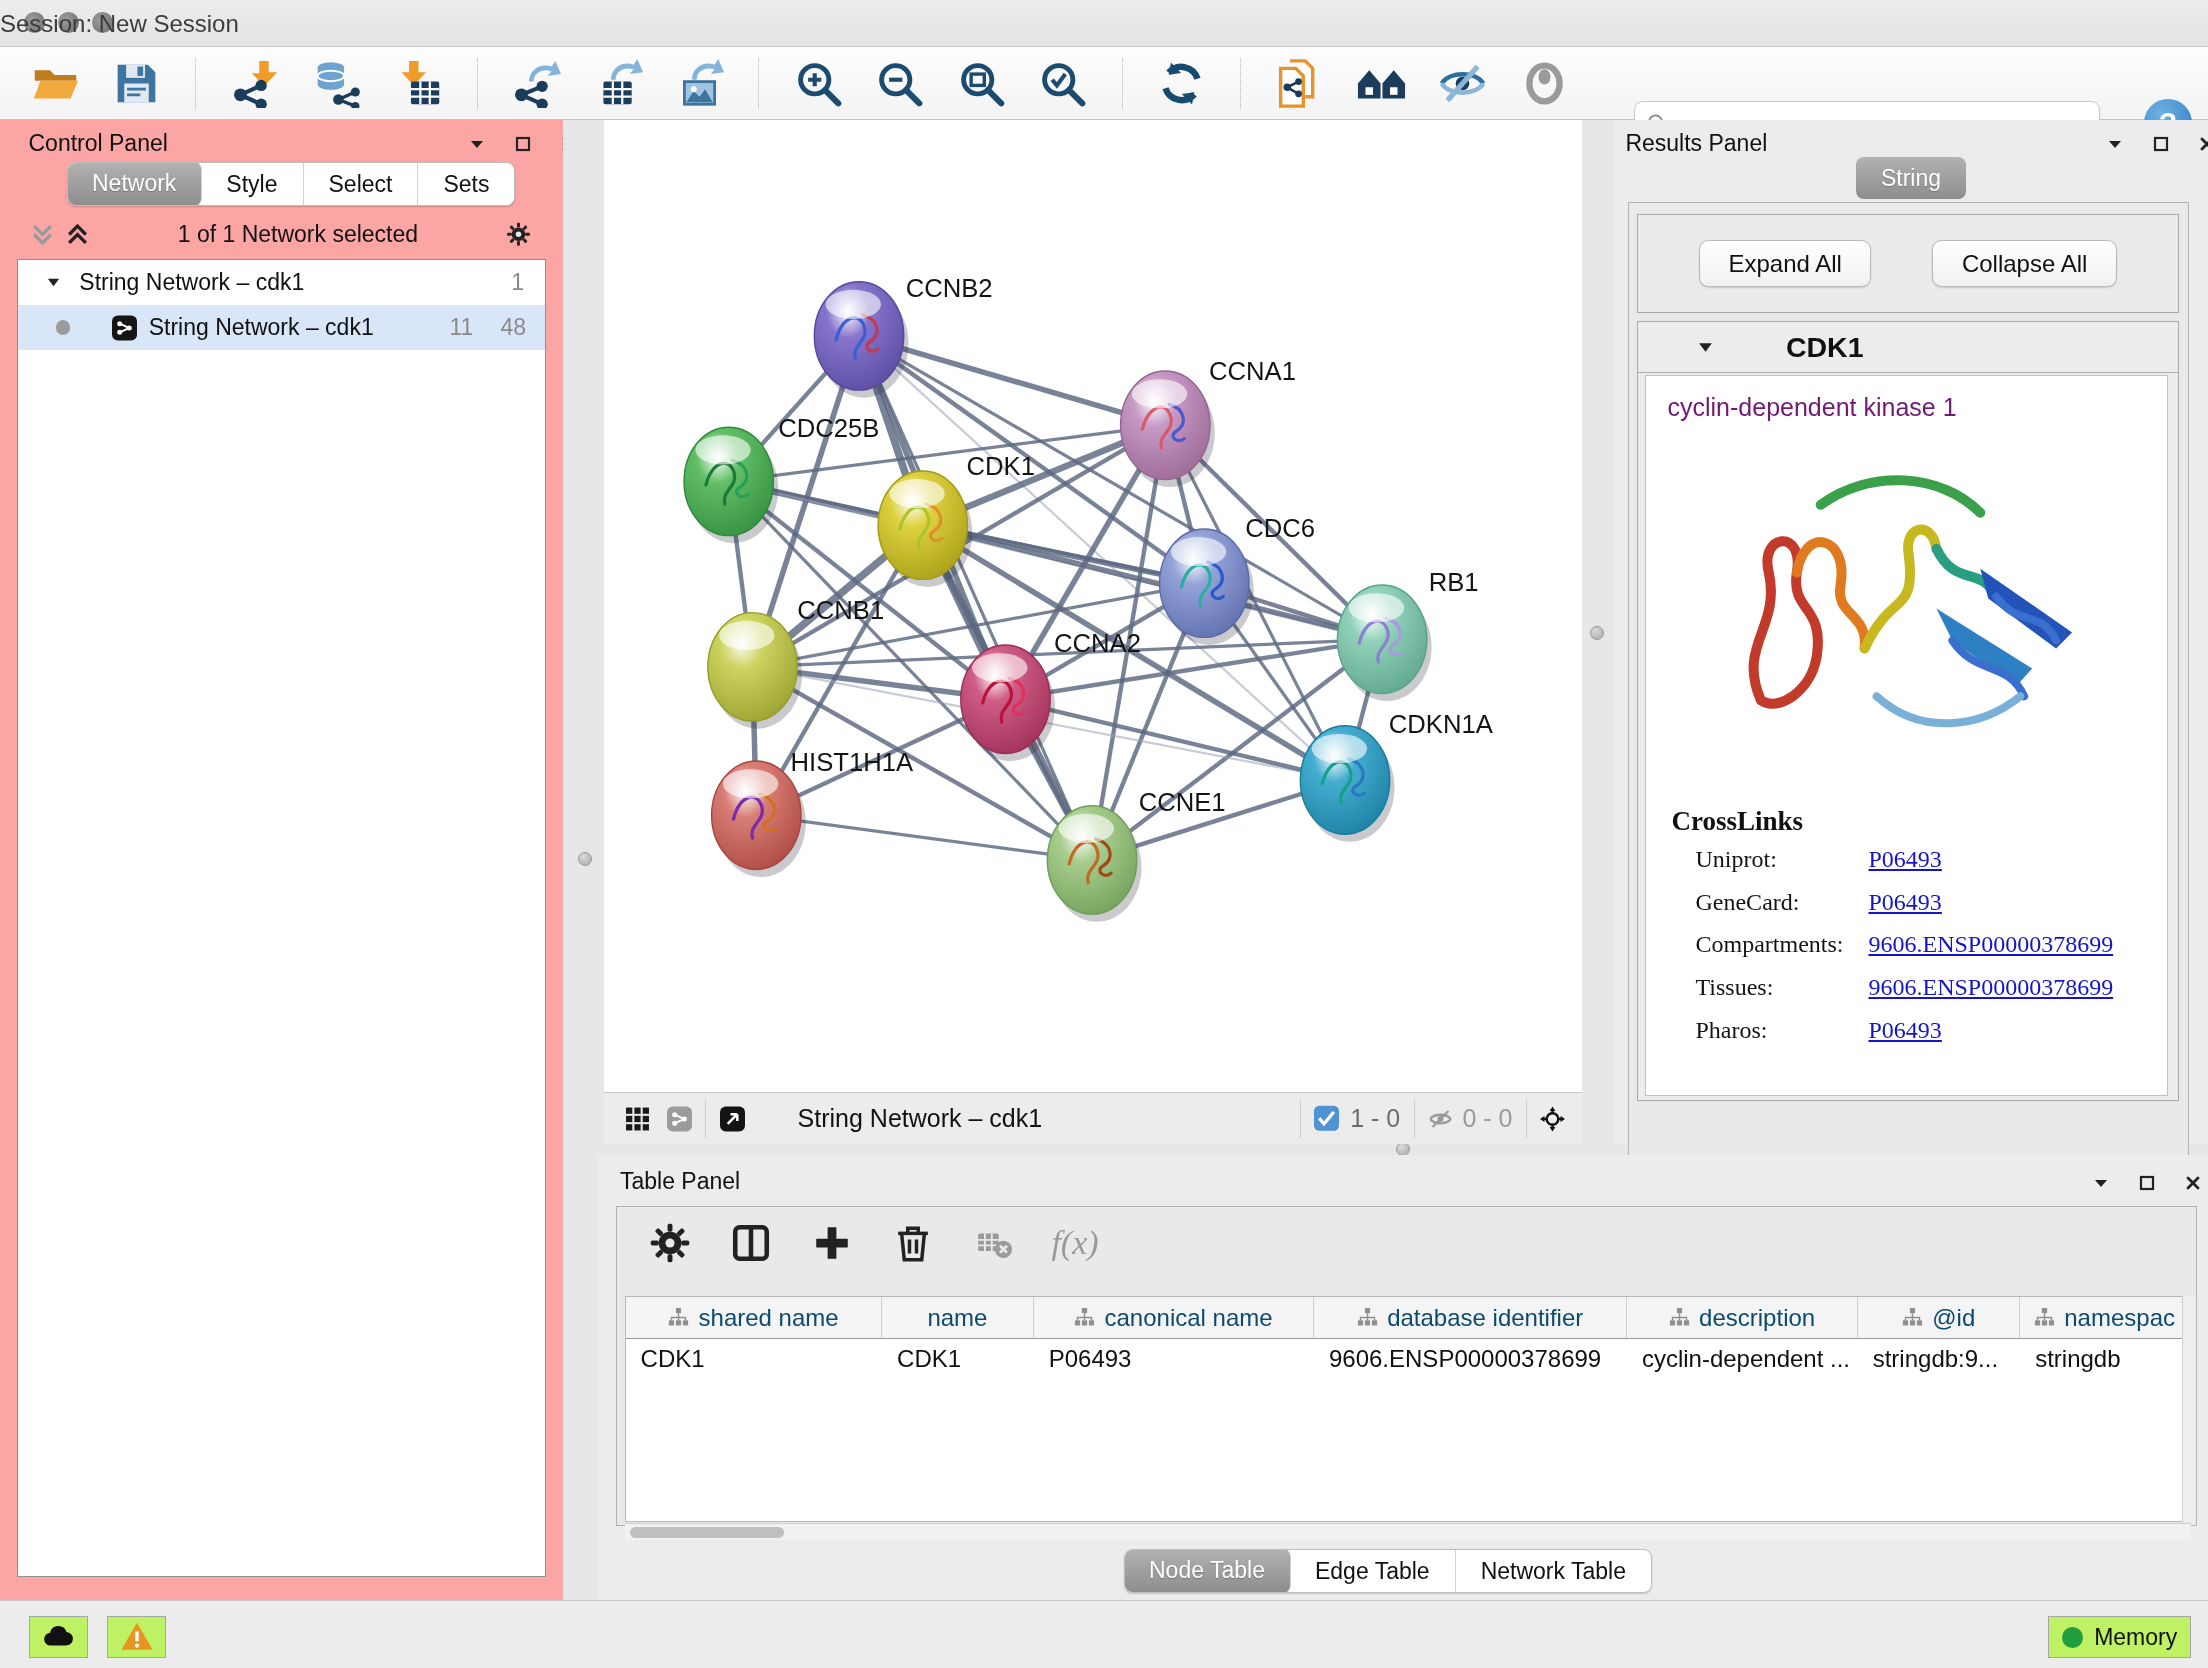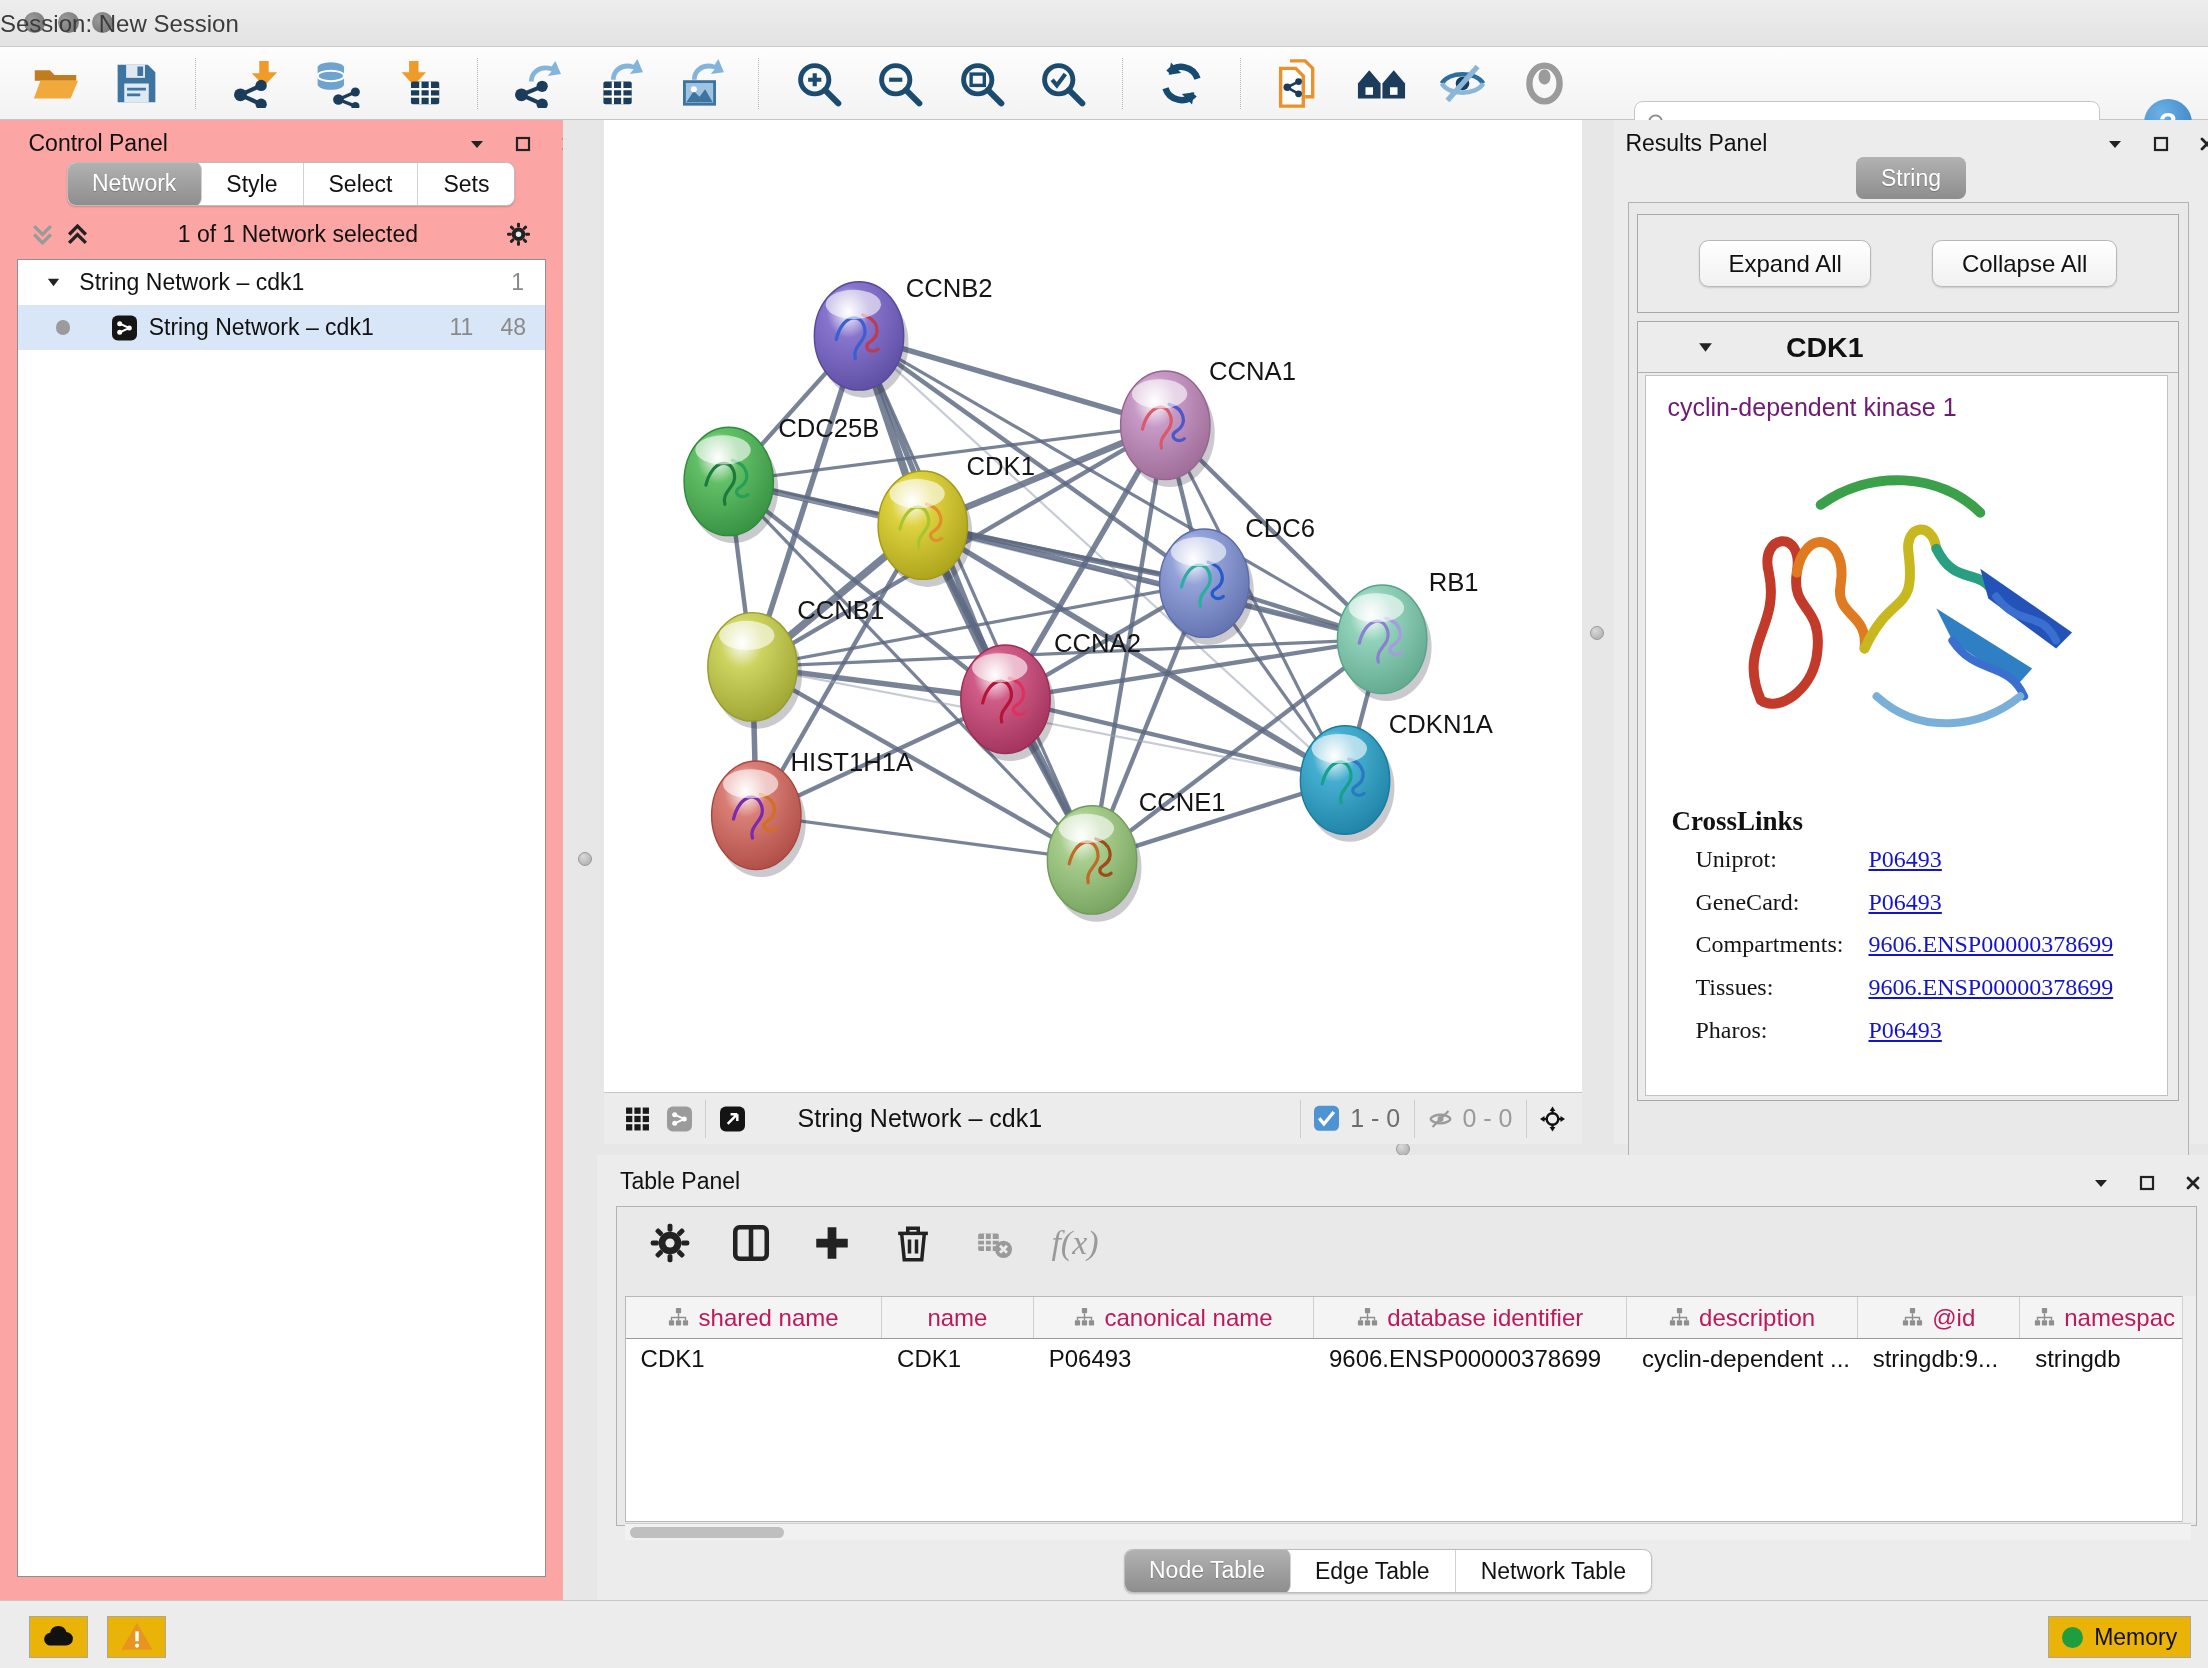--- a/index.html
+++ b/index.html
@@ -73,31 +73,31 @@
   .xlink-label { color:#141414; }
   .xlink-val { text-decoration:underline; cursor:pointer; }
 
   
   .tp { position:absolute; left:597px; top:1155px; width:1611px; height:445px; background:#ececec; }
   .tp-box { position:absolute; left:19px; top:51px; width:1581px; height:320px; background:#e9e9e9; border:1.9px solid #b2b2b2; }
   .tp-tools { position:absolute; left:28.5px; top:11.4px; display:flex; align-items:center; gap:32px; }
   .tp-tool { width:49px; height:49px; display:flex; align-items:center; justify-content:center; cursor:pointer; }
   .tbl { position:absolute; left:7.6px; top:89px; width:1566px; height:226px; background:#fff; border:1px solid #b8b8b8; overflow:hidden; }
   .tbl-head { display:flex; height:42px; background:#f4f4f4; border-bottom:1.9px solid #9a9a9a; }
-  .tbl-hcell { display:flex; align-items:center; justify-content:center; gap:9.5px; font-size:24px; color:#be185d;
+  .tbl-hcell { display:flex; align-items:center; justify-content:center; gap:9.5px; font-size:24px; color:#0c4a6e;
     border-right:1px solid #cfcfcf; overflow:hidden; white-space:nowrap; }
   .tbl-row { display:flex; height:42px; }
   .tbl-cell { font-size:24px; color:#111; padding:5.7px 0 0 15px; overflow:hidden; white-space:nowrap; }
   .hscroll { position:absolute; left:7.6px; top:316px; width:1566px; height:17px; background:#f1f1f1; border-top:1px solid #cfcfcf; }
   .hthumb { position:absolute; left:5.7px; top:2.9px; width:154px; height:11.4px; border-radius:5.7px; background:#bfbfbf; }
   .vscroll { position:absolute; right:0px; top:89px; width:14.3px; height:226px; background:#eeeeee; border-left:1px solid #cfcfcf; }
 
   
   .statusbar { position:absolute; left:0; top:1600px; width:2208px; height:68px; background:#ececec; border-top:1.9px solid #c6c6c6; }
-  .st-btn { position:absolute; top:15px; height:42px; background:#eab308; border:1.9px solid #a6a6a6; display:flex;
+  .st-btn { position:absolute; top:15px; height:42px; background:#bef264; border:1.9px solid #a6a6a6; display:flex;
     align-items:center; justify-content:center; cursor:pointer; }
 </style>
 </head>
 <body>
 
 <div id="app">
 
   <div class="titlebar">
     <div class="tlight" style="left:24px"></div>
     <div class="tlight" style="left:58px"></div>

